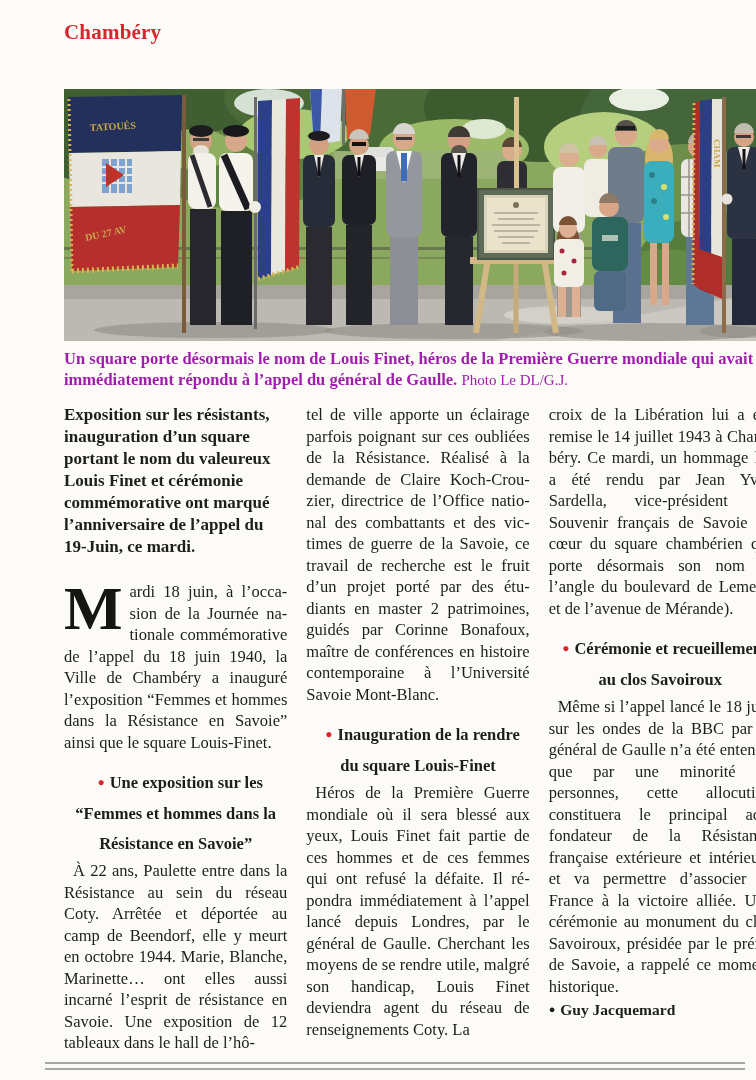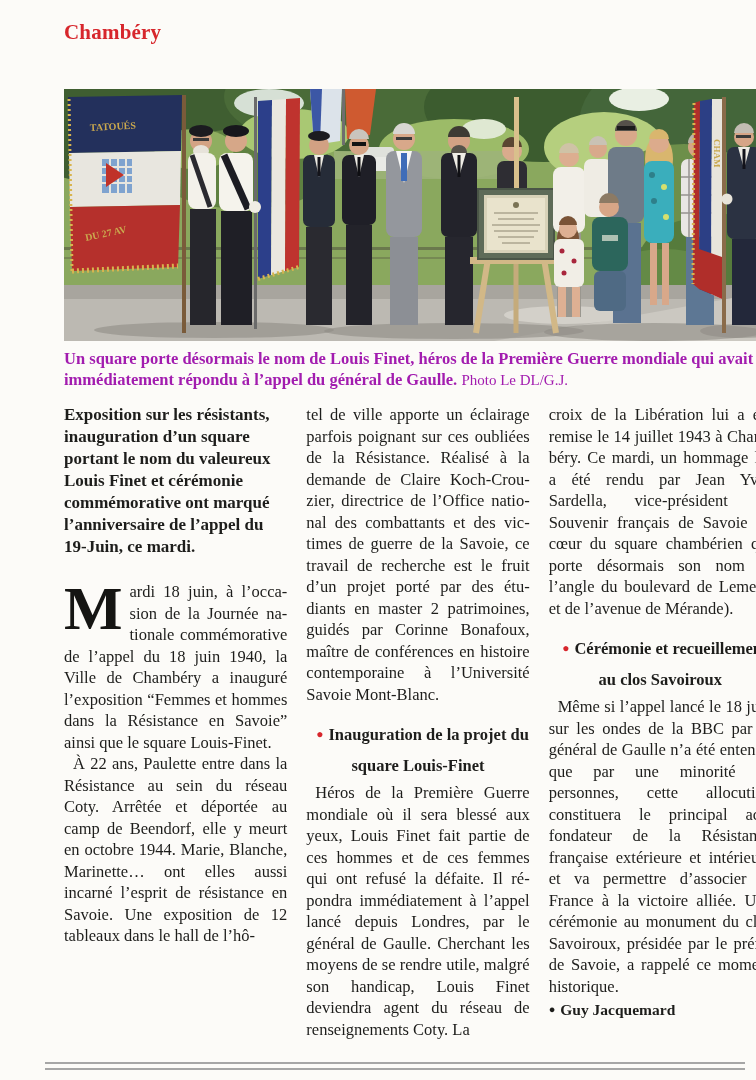--- a/index.html
+++ b/index.html
@@ -270,26 +270,27 @@
       </svg>
     </div>
 
     <div class="caption"><span>Un square porte désormais le nom de Louis Finet, héros de la Première Guerre mondiale qui avait immédiatement répondu à l’appel du général de Gaulle. </span><span class="credit">Photo Le DL/G.J.</span></div>
 
     <div class="cols">
 
       <div class="col">
         <p class="lead">Exposition sur les résistants, inauguration d’un square portant le nom du valeu­reux Louis Finet et cérémo­nie commémorative ont marqué l’anniversaire de l’appel du 19-Juin, ce mardi.</p>
         <p class="dc-para"><span class="dc">M</span><span>ardi 18 juin, à l’occa­sion de la Journée na­tionale commémora­tive de l’appel du 18 juin 1940, la Ville de Chambéry a inauguré l’exposition “Femmes et hom­mes dans la Résistance en Sa­voie” ainsi que le square Louis-Finet.</span></p>
+        <p class="subhead"><span class="bullet">●</span><span>Une exposition sur les “Femmes et hommes dans la Résistance en Savoie”</span></p>
         <p class="indent">À 22 ans, Paulette entre dans la Résistance au sein du réseau Coty. Arrêtée et déportée au camp de Beendorf, elle y meurt en octobre 1944. Marie, Blan­che, Marinette… ont elles aussi incarné l’esprit de résistance en Savoie. Une exposition de 12 tableaux dans le hall de l’hô-</p>
       </div>
 
       <div class="col">
         <p>tel de ville apporte un éclairage parfois poignant sur ces oubli­ées de la Résistance. Réalisé à la demande de Claire Koch-Crou­zier, directrice de l’Office natio­nal des combattants et des vic­times de guerre de la Savoie, ce travail de recherche est le fruit d’un projet porté par des étu­diants en master 2 patrimoines, guidés par Corinne Bonafoux, maître de conférences en his­toire contemporaine à l’Uni­versité Savoie Mont-Blanc.</p>
-        <p class="subhead"><span class="bullet">●</span><span>Inauguration de la projet du square Louis-Finet</span></p>
+        <p class="subhead"><span class="bullet">●</span><span>Inauguration de la rendre du square Louis-Finet</span></p>
         <p class="indent">Héros de la Première Guerre mondiale où il sera blessé aux yeux, Louis Finet fait partie de ces hommes et de ces femmes qui ont refusé la défaite. Il ré­pondra immédiatement à l’ap­pel lancé depuis Londres, par le général de Gaulle. Cherchant les moyens de se rendre utile, malgré son handicap, Louis Fi­net deviendra agent du réseau de renseignements Coty. La</p>
       </div>
 
       <div class="col">
         <p>croix de la Libération lui a été remise le 14 juillet 1943 à Cham­béry. Ce mardi, un hommage lui a été rendu par Jean Yves Sardella, vice-président du Souvenir français de Savoie au cœur du square chambérien qui porte désormais son nom (à l’angle du boulevard de Le­menc et de l’avenue de Méran­de).</p>
         <p class="subhead"><span class="bullet">●</span><span>Cérémonie et recueillement au clos Savoiroux</span></p>
         <p class="indent">Même si l’appel lancé le 18 juin sur les ondes de la BBC par le général de Gaulle n’a été entendu que par une minorité de personnes, cette allocution constituera le principal acte fondateur de la Résistance française extérieure et inté­rieure et va permettre d’asso­cier la France à la victoire alliée. Une cérémonie au monument du clos Savoiroux, présidée par le préfet de Savoie, a rappelé ce moment historique.</p>
         <p class="byline"><span class="bbullet">●</span><span>Guy Jacquemard</span></p>
       </div>
 

